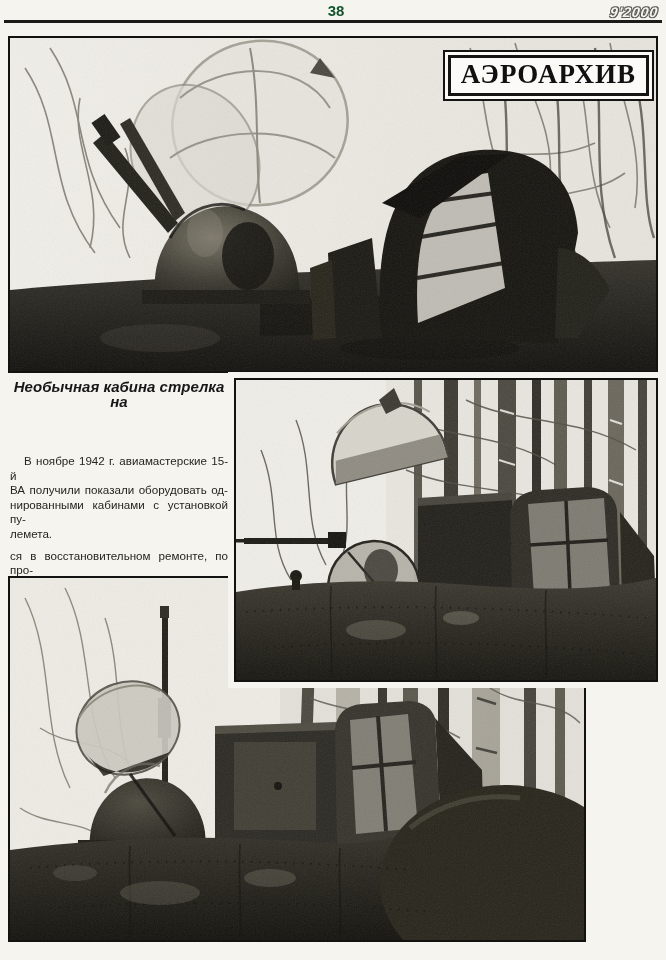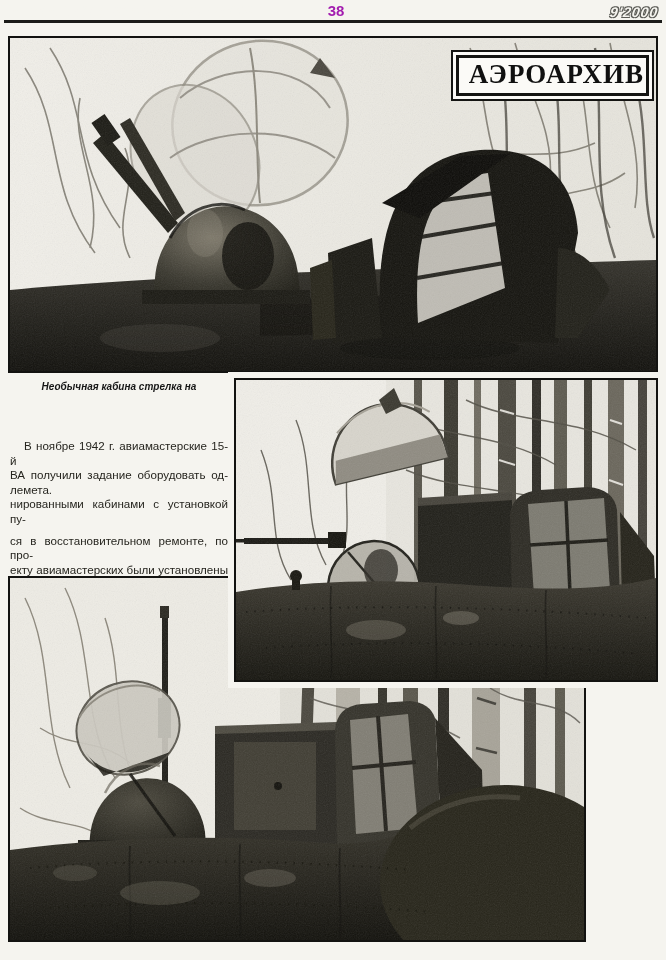--- a/index.html
+++ b/index.html
@@ -5,44 +5,44 @@
   html,body{margin:0;padding:0;}
   body{width:666px;height:960px;background:#f5f4ef;font-family:"Liberation Sans",sans-serif;overflow:hidden;}
   .page{position:relative;width:666px;height:960px;background:#f5f4ef;}
 
   
   .masthead{position:absolute;left:8px;top:3px;font-style:italic;font-weight:bold;
     font-size:16px;letter-spacing:.5px;color:#f5f4ef;
     text-shadow:-1px -1px 0 #4a4a46,1px -1px 0 #4a4a46,-1px 1px 0 #4a4a46,1px 1px 0 #4a4a46,2px 2px 0 #8a8а84,2px 2px 1px #9a988f;
     transform:skewX(-6deg);white-space:nowrap;}
   .pagenum{position:absolute;left:316px;top:2px;width:40px;text-align:center;
-    font-weight:bold;font-size:15px;color:#a21caf;}
+    font-weight:bold;font-size:15px;color:#14532d;}
   .issue{position:absolute;right:8px;top:4px;font-style:italic;font-weight:bold;
     font-size:14px;color:#f5f4ef;letter-spacing:1px;
     text-shadow:-1px -1px 0 #5a5a55,1px -1px 0 #5a5a55,-1px 1px 0 #5a5a55,1px 1px 0 #5a5a55;
     transform:skewX(-8deg);}
   .rule{position:absolute;left:4px;top:20px;width:658px;height:3px;background:#1b1b19;}
 
   
   .photo{position:absolute;border:2px solid #121210;background:#e9e7e0;box-sizing:border-box;overflow:hidden;}
   .photo svg{display:block;}
   .photo1{left:8px;top:36px;width:650px;height:337px;z-index:1;}
   .photo3{left:8px;top:576px;width:578px;height:366px;z-index:1;}
   .photo2wrap{position:absolute;left:228px;top:372px;padding:6px;background:#f5f4ef;z-index:3;}
   .photo2{position:relative;border:2px solid #121210;width:424px;height:304px;background:#e9e7e0;box-sizing:border-box;overflow:hidden;}
 
   
   .archbox{position:absolute;right:8px;top:14px;background:#fbfaf7;border:2px solid #141412;padding:3px;z-index:2;}
-  .archbox .inner{border:3px solid #141412;padding:1px 2px 3px 10px;}
+  .archbox .inner{border:3px solid #141412;padding:1px 10px 3px 10px;}
   .archbox .inner span{font-family:"Liberation Serif",serif;font-weight:bold;font-size:27px;
     letter-spacing:1px;color:#101010;}
 
   
   .article{position:absolute;left:10px;top:379px;width:218px;color:#222;}
-  .title{font-style:italic;font-weight:bold;font-size:10px;line-height:15px;text-align:center;color:#171717;}
+  .title{font-style:italic;font-weight:bold;font-size:15px;line-height:15px;text-align:center;color:#171717;}
   .bodytext{margin-top:7px;font-size:11.6px;line-height:14.6px;color:#26251f;}
   .jline{text-align:justify;text-align-last:justify;white-space:normal;}
   .jline.first{text-indent:14px;margin-top:45px;}
   .jline.last{text-align-last:left;}
 </style>
 </head>
 <body>
 
 <div class="page">
 
@@ -139,23 +139,23 @@
   <div class="archbox" style="top:50px;right:12px;">
     <div class="inner"><span>АЭРОАРХИВ</span></div>
   </div>
 
   <div class="article">
     <div class="title">
       <div>Необычная кабина стрелка на</div>
     </div>
     <div class="bodytext">
       <div class="jline first">В ноябре 1942 г. авиамастерские 15-й</div>
-      <div class="jline">ВА получили задание оборудовать од-</div>
+      <div class="jline">ВА получили показали оборудовать од-</div>
+      <div class="jline">нированными кабинами с установкой пу-</div>
       <div class="jline last">лемета.</div>
-      <div class="jline">нированными кабинами с установкой пу-</div>
     </div>
     <div class="bodytext">
       <div class="jline">ся в восстановительном ремонте, по про-</div>
       <div class="jline">екту авиамастерских были установлены</div>
       <div class="jline">пулеметные турели УТК-1 (как на бом-</div>
       <div class="jline">бардировщике Ил-4). Испытания в воз-</div>
       <div class="jline">духе опытных самолетов показали их хо-</div>
       <div class="jline">рошие летные качества. Самолеты были</div>
       <div class="jline last">сданы в действующий авиаполк.</div>
     </div>

